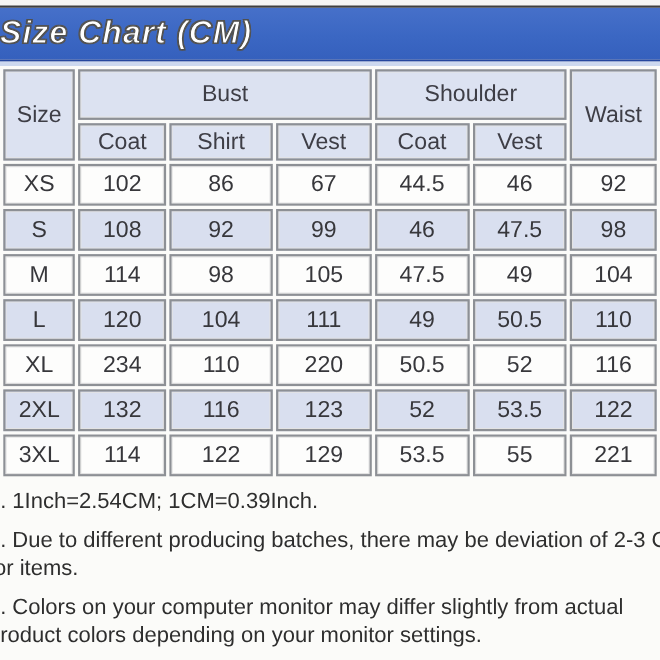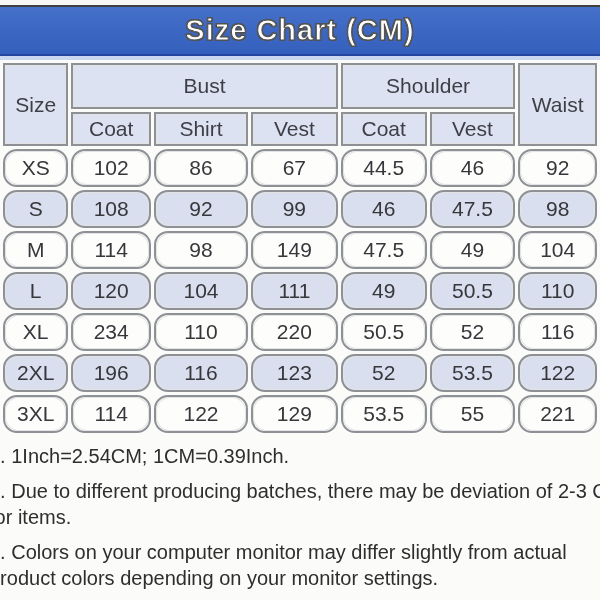--- a/index.html
+++ b/index.html
@@ -14,21 +14,22 @@
     height: 5px;
     background: #f6f6f4;
   }
   .banner {
     height: 47px;
     background: linear-gradient(180deg, #4670c9 0%, #3b67c3 55%, #3560bd 100%);
     border-top: 2px solid #3f3f3f;
     border-bottom: 2px solid #24469e;
     display: flex;
     align-items: center;
-    justify-content: center;
+    justify-content: flex-start;
+    font-style: italic;
   }
   .banner-title {
     color: #ffffff;
     font-size: 29px;
     font-weight: bold;
     letter-spacing: 1px;
     -webkit-text-stroke: 1px #4e4e4e;
     text-shadow: 1px 1px 0 #555555, -1px 1px 0 #555555, 1px -1px 0 #555555, -1px -1px 0 #555555;
   }
   .banner-substrip {
@@ -49,21 +50,21 @@
     background: #fdfdfc;
     color: #37373b;
     font-size: 21px;
     font-weight: normal;
     padding: 0;
     overflow: hidden;
   }
   .size-table thead th { background: #dce2f1; color: #3e3e46; }
   .size-table tr.group th { height: 42px; }
   .size-table tr.sub th { height: 30px; margin-top: 18px; }
-  .size-table tbody td { height: 34px; border-radius: 14px; }
+  .size-table tbody td { height: 34px; }
   .size-table tbody tr.alt td { background: #d9dfef; }
   .notes {
     margin: 7px 0 0 -11px;
     width: 620px;
     color: #2e2e2e;
     font-size: 20px;
     line-height: 26px;
   }
   .notes p { margin: 0 0 9px 0; white-space: nowrap; }
 </style>
@@ -118,21 +119,21 @@
         <td>92</td>
         <td>99</td>
         <td>46</td>
         <td>47.5</td>
         <td>98</td>
       </tr>
       <tr>
         <td>M</td>
         <td>114</td>
         <td>98</td>
-        <td>149</td>
+        <td>105</td>
         <td>47.5</td>
         <td>49</td>
         <td>104</td>
       </tr>
       <tr class="alt">
         <td>L</td>
         <td>120</td>
         <td>104</td>
         <td>111</td>
         <td>49</td>
@@ -143,21 +144,21 @@
         <td>XL</td>
         <td>234</td>
         <td>110</td>
         <td>220</td>
         <td>50.5</td>
         <td>52</td>
         <td>116</td>
       </tr>
       <tr class="alt">
         <td>2XL</td>
-        <td>196</td>
+        <td>132</td>
         <td>116</td>
         <td>123</td>
         <td>52</td>
         <td>53.5</td>
         <td>122</td>
       </tr>
       <tr>
         <td>3XL</td>
         <td>114</td>
         <td>122</td>

